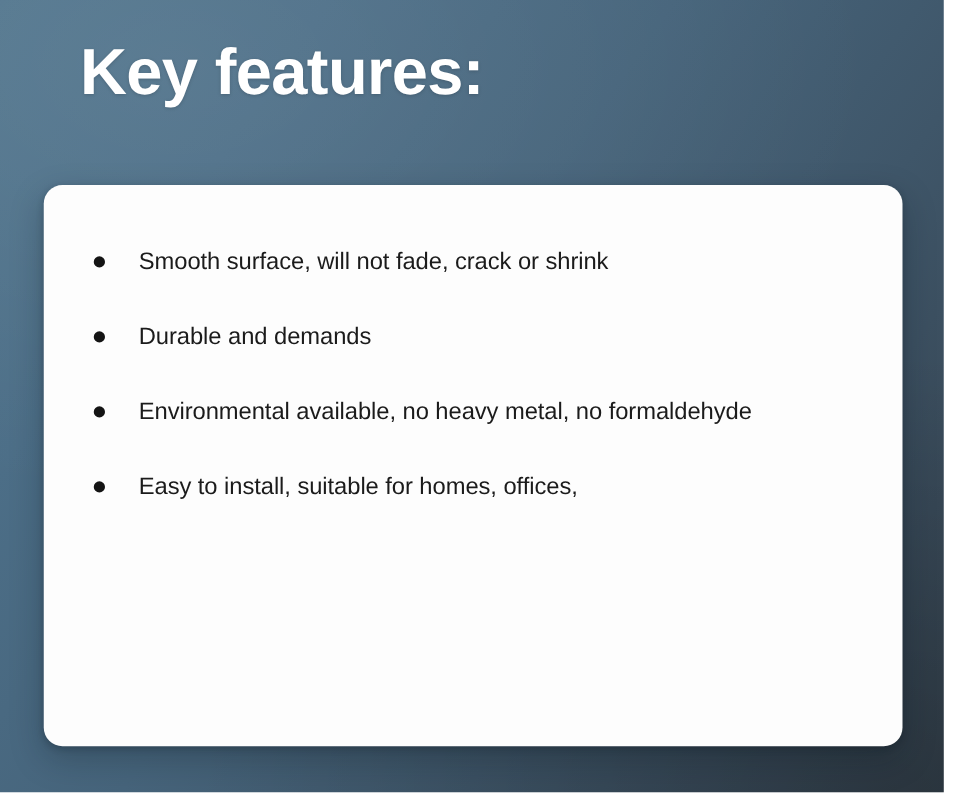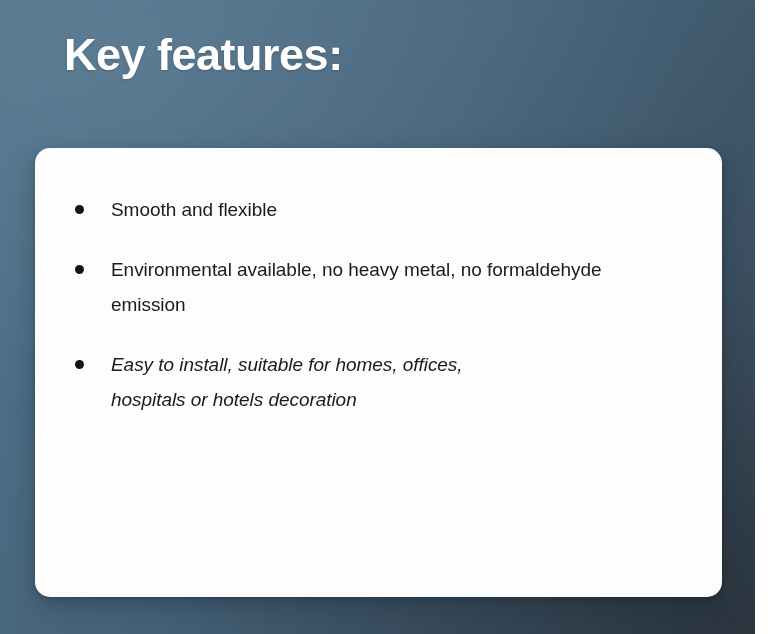--- a/index.html
+++ b/index.html
@@ -54,21 +54,21 @@
   }
 
   
   #title {
     position: absolute;
     left: 64px;
     top: 28px;
     margin: 0;
     color: #ffffff;
     font-family: "Liberation Sans", sans-serif;
-    font-size: 45px;
+    font-size: 52px;
     font-weight: 700;
     letter-spacing: -0.5px;
     line-height: 1.18;
     white-space: nowrap;
     text-shadow: 0 1px 3px rgba(0,0,0,0.17);
   }
 
   
   #card {
     position: absolute;
@@ -100,21 +100,20 @@
     margin: 0 0 25px 0;
     color: #1b1b1b;
     font-family: "Liberation Sans", sans-serif;
     font-size: 19px;
     font-weight: 400;
     line-height: 35px;
     letter-spacing: -0.05px;
   }
   .feature-item:last-child {
     margin-bottom: 17px;
-    font-style: italic;
   }
 
   .feature-bullet {
     position: absolute;
     left: 0;
     top: 13px;
     width: 9px;
     height: 9px;
     border-radius: 50%;
     background: #141414;
@@ -132,41 +131,45 @@
 
 <div id="slide">
 
   <div id="backdrop"></div>
 
   <h1 id="title">Key features:</h1>
 
   <div id="card">
     <ul id="feature-list">
 
+      <li class="feature-item">
+        <span class="feature-bullet"></span>
+        <span class="feature-text">
+          <span class="brk">Smooth surface, will not fade, crack or shrink</span>
+        </span>
+      </li>
 
       <li class="feature-item">
         <span class="feature-bullet"></span>
         <span class="feature-text">
-          <span class="brk">Smooth and flexible</span>
+          <span class="brk">Durable and demands</span>
         </span>
       </li>
 
 
       <li class="feature-item">
         <span class="feature-bullet"></span>
         <span class="feature-text">
           <span class="brk">Environmental available, no heavy metal, no formaldehyde</span>
-          <span class="brk">emission</span>
         </span>
       </li>
 
       <li class="feature-item">
         <span class="feature-bullet"></span>
         <span class="feature-text">
           <span class="brk">Easy to install, suitable for homes, offices,</span>
-          <span class="brk">hospitals or hotels decoration</span>
         </span>
       </li>
 
     </ul>
   </div>
 
 </div>
 
 </body></html>

